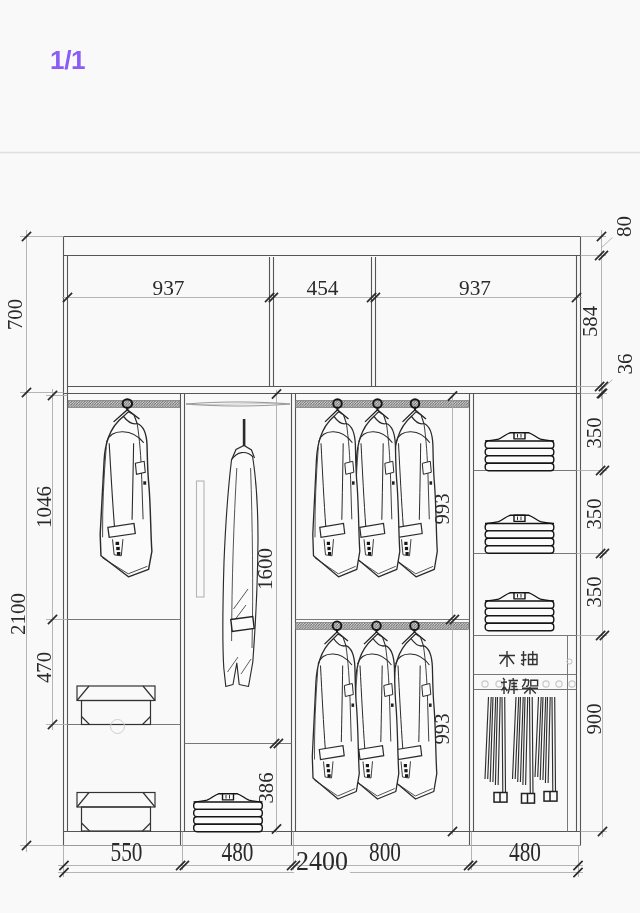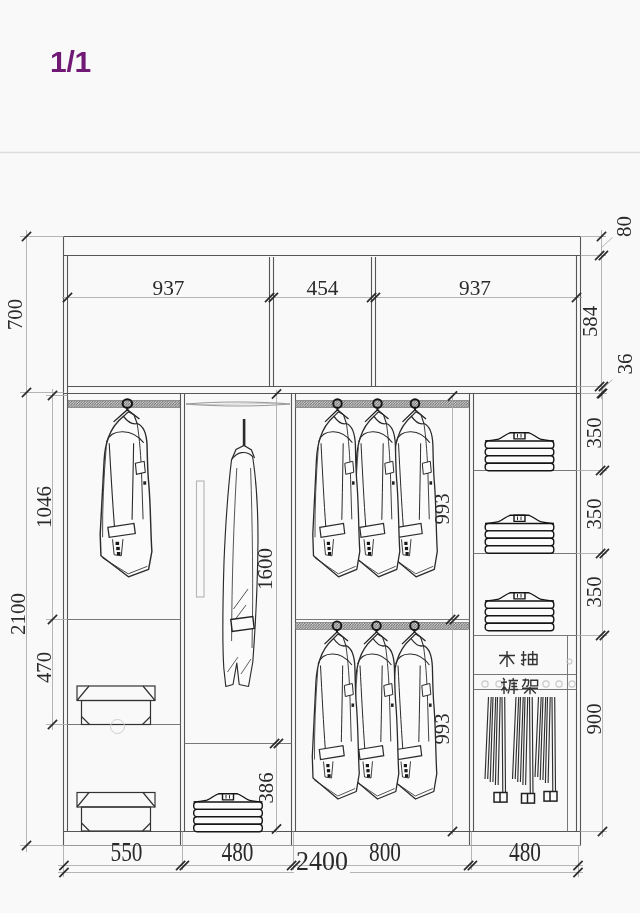--- a/index.html
+++ b/index.html
@@ -1,16 +1,16 @@
 <!DOCTYPE html>
 <html><head>
 <meta charset="utf-8">
 <style>
 html,body{margin:0;padding:0;width:640px;height:913px;background:#f9f9f9;overflow:hidden}
-.hdr{position:absolute;left:50px;top:45px;font-family:"Liberation Sans",sans-serif;font-weight:bold;font-size:30px;color:#701a75;letter-spacing:-0.3px}
+.hdr{position:absolute;left:50px;top:45px;font-family:"Liberation Sans",sans-serif;font-weight:bold;font-size:26px;color:#8b5cf6;letter-spacing:-0.3px}
 svg{position:absolute;left:0;top:0}
 text{font-family:"Liberation Serif",serif;fill:#2a2a2a}
 </style>
 </head>
 <body>
 <div class="hdr">1/1</div>
 <svg width="640" height="913" viewBox="0 0 640 913">
 <defs>
 <pattern id="hz" width="2.6" height="2.6" patternUnits="userSpaceOnUse">
   <rect width="2.6" height="2.6" fill="#d9d9d9"></rect>

